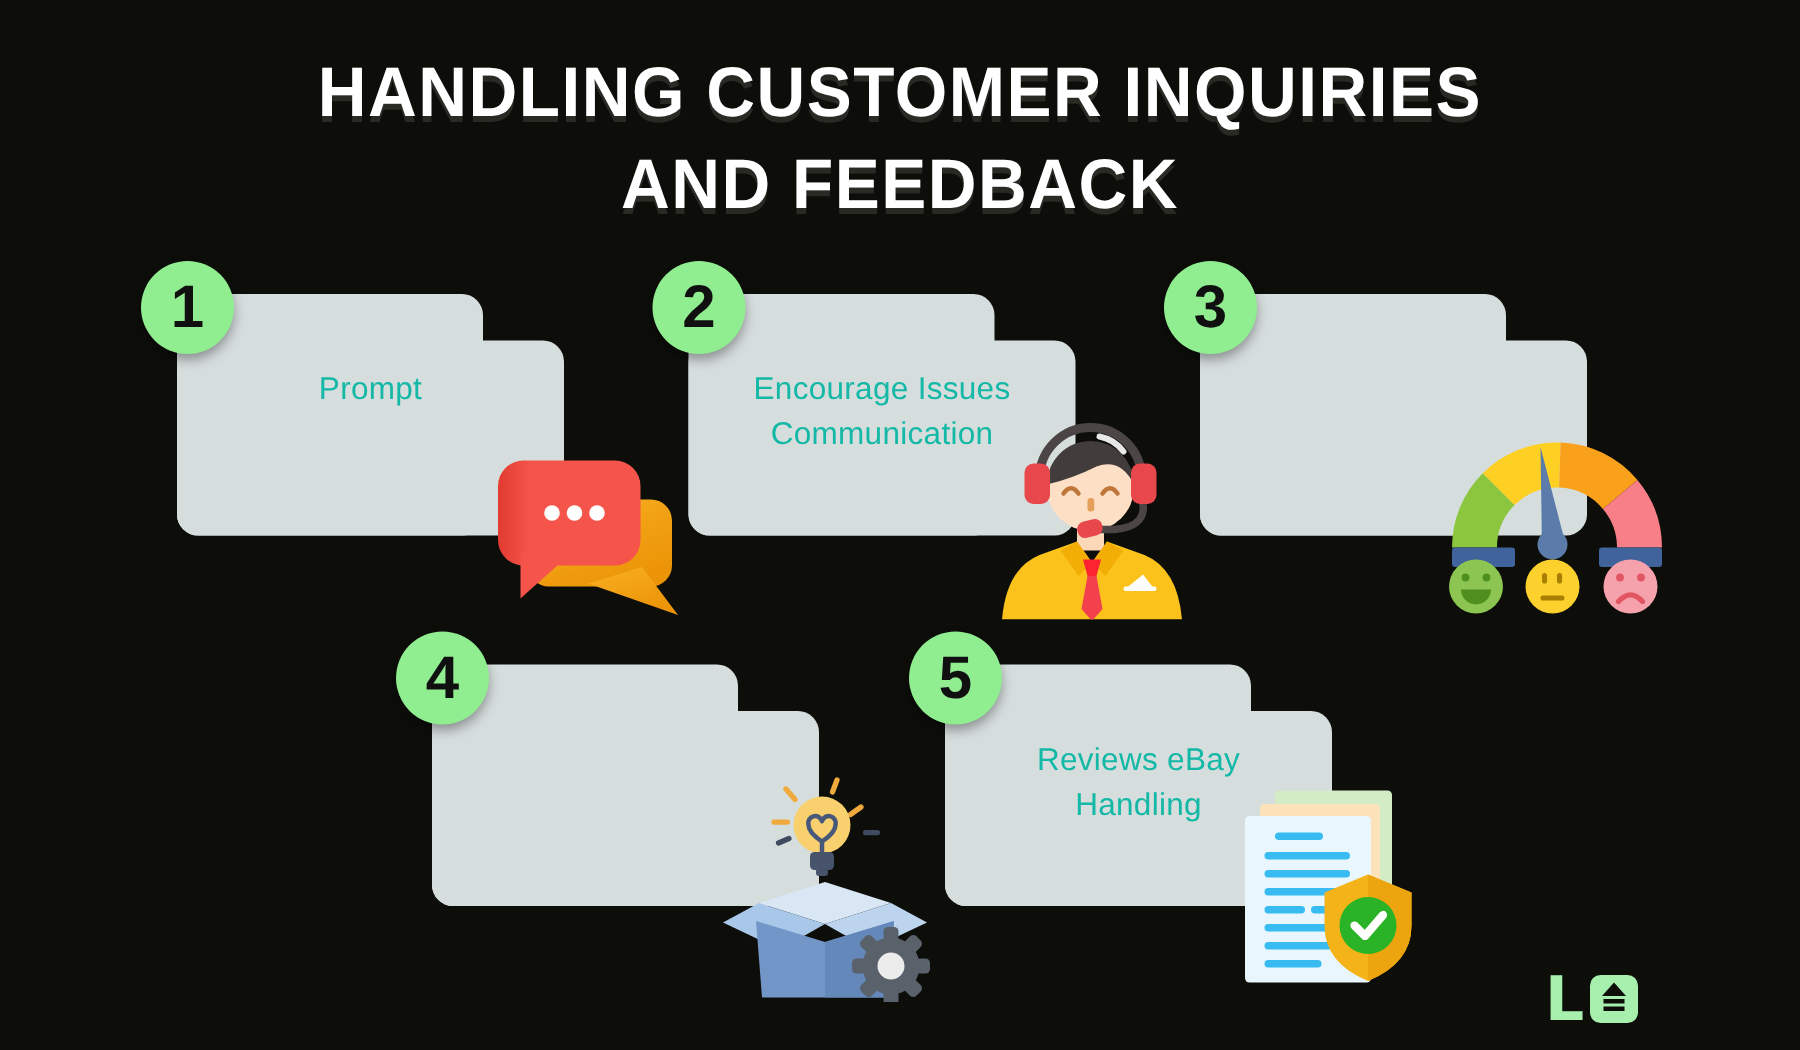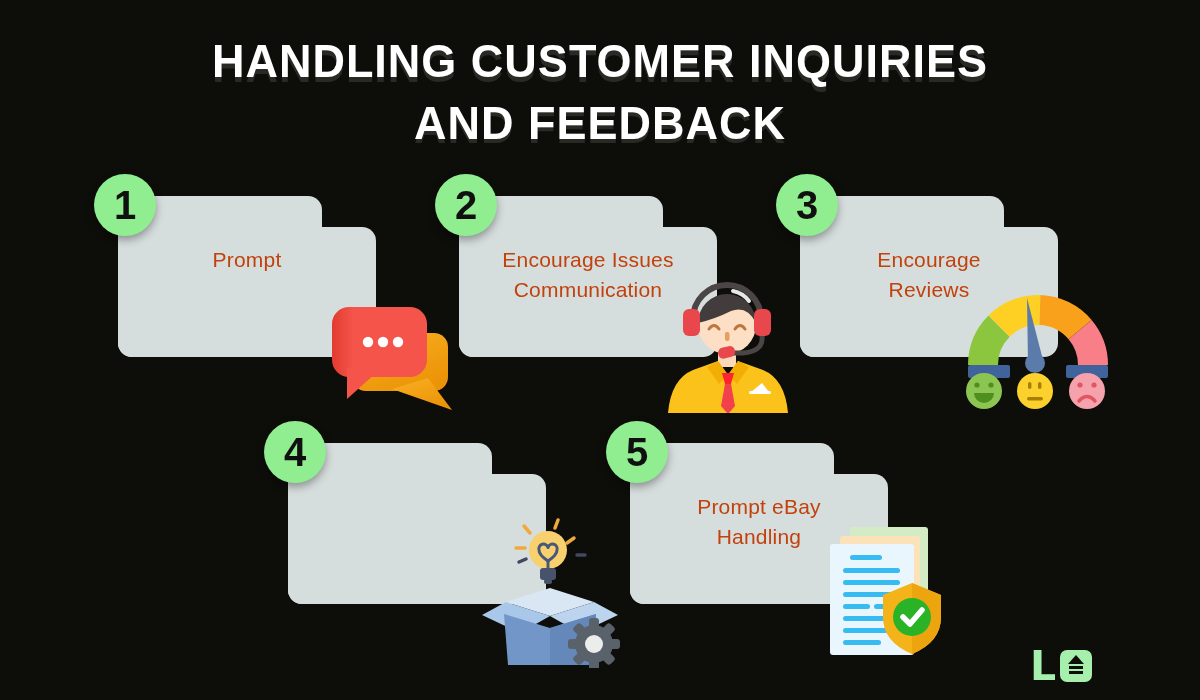--- a/index.html
+++ b/index.html
@@ -21,21 +21,21 @@
     transform:scaleY(1.04);
   }
 
   
   .card { position:absolute; width:258px; height:161px; }
   .card .tab, .card .cbody { background:#d6dedd; position:absolute; border-radius:14px; }
   .card .tab   { left:0; top:0; width:204px; height:100%; }
   .card .cbody { left:0; top:31px; right:0; bottom:0; }
   .card .label {
     position:absolute; left:0; right:0; top:49px; z-index:3;
-    text-align:center; color:#c2410c;
+    text-align:center; color:#14b8a6;
     font-size:21px; line-height:30px; font-weight:500;
     letter-spacing:0.2px;
   }
   .badge {
     position:absolute; left:-24px; top:-22px; z-index:4;
     width:62px; height:62px; border-radius:50%;
     background:#90ee90; color:#101010;
     display:flex; align-items:center; justify-content:center;
     font-size:40px; font-weight:800;
     box-shadow:0 4px 8px rgba(0,0,0,0.35);
@@ -157,24 +157,20 @@
       </g>
     </svg>
   </div>
 
   <div class="card card3">
     <div class="tab"></div>
     <div class="cbody"></div>
     <div class="badge">
       <span>3</span>
     </div>
-    <div class="label">
-      <div>Encourage</div>
-      <div>Reviews</div>
-    </div>
     <svg class="icon icon3" width="145" height="126" viewBox="0 0 145 126">
       <g>
         <path d="M4,81 A70,70 0 0 1 24.5,31.5 L45.7,52.7 A40,40 0 0 0 34,81 Z" fill="#8cc63f"></path>
         <path d="M24.5,31.5 A70,70 0 0 1 76.4,11 L75.4,41 A40,40 0 0 0 45.7,52.7 Z" fill="#fdd023"></path>
         <path d="M76.4,11 A70,70 0 0 1 127.6,36 L104.6,55.3 A40,40 0 0 0 75.4,41 Z" fill="#f9a11b"></path>
         <path d="M127.6,36 A70,70 0 0 1 144,81 L114,81 A40,40 0 0 0 104.6,55.3 Z" fill="#f87e87"></path>
         <rect x="4" y="81" width="42" height="13" rx="2" fill="#40639b"></rect>
         <rect x="102" y="81" width="42" height="13" rx="2" fill="#40639b"></rect>
       </g>
       <g>
@@ -242,21 +238,21 @@
     </svg>
   </div>
 
   <div class="card card5">
     <div class="tab"></div>
     <div class="cbody"></div>
     <div class="badge">
       <span>5</span>
     </div>
     <div class="label">
-      <div>Prompt eBay</div>
+      <div>Reviews eBay</div>
       <div>Handling</div>
     </div>
     <svg class="icon icon5" width="125" height="148" viewBox="0 0 125 148">
       <g>
         <rect x="24" y="10" width="78" height="96" rx="3" fill="#d4ecc6"></rect>
         <rect x="14" y="19" width="80" height="100" rx="3" fill="#fbe2b8"></rect>
         <rect x="4" y="27" width="84" height="111" rx="3" fill="#e9f6fe"></rect>
         <g fill="#38bbf0">
           <rect x="24" y="38" width="32" height="5" rx="2.5"></rect>
           <rect x="17" y="51" width="57" height="5" rx="2.5"></rect>

